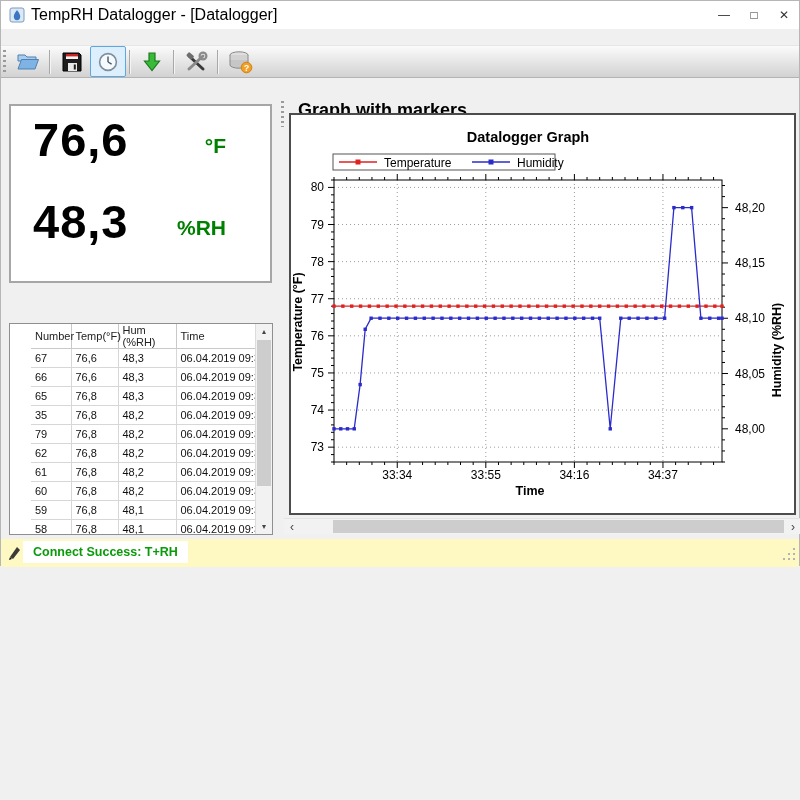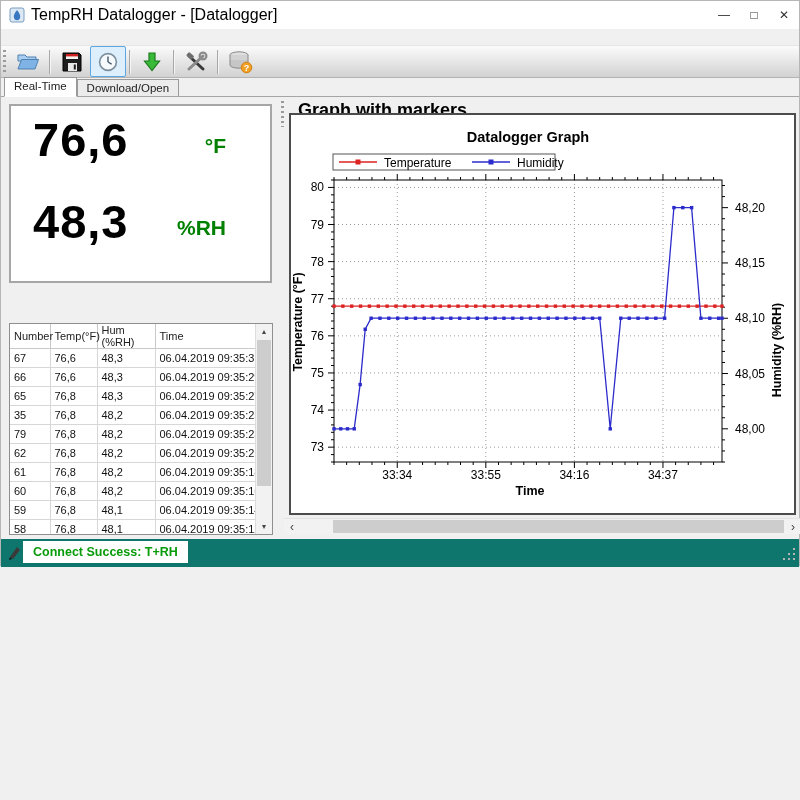--- a/index.html
+++ b/index.html
@@ -34,42 +34,42 @@
   .tab{padding:2px 9px 2px 9px;border:1px solid #9a9a9a;border-bottom:none;background:#ececec;color:#222;margin-right:0;}
   .tab.active{background:#fff;height:14px;position:relative;top:1px;border-bottom:1px solid #fff;}
   
   .readout{position:absolute;left:8px;top:103px;width:263px;height:179px;background:#fff;border:2px solid #a6a6a6;box-sizing:border-box;}
   .readout .num{position:absolute;left:22px;font-size:47px;font-weight:bold;color:#000;letter-spacing:1px;}
   .readout .unit{position:absolute;right:44px;font-size:21px;font-weight:bold;color:#008000;}
   .r1n{top:6px;} .r1u{top:28px;} .r2n{top:88px;} .r2u{top:110px;}
   
   .tablebox{position:absolute;left:8px;top:322px;width:264px;height:212px;background:#fff;border:1px solid #8f8f8f;box-sizing:border-box;}
   .tablewrap{position:absolute;left:0;top:0;right:16px;bottom:0;overflow:hidden;}
-  table.data{border-collapse:collapse;width:100%;font-size:11px;table-layout:fixed;}
+  table.data{border-collapse:collapse;width:100%;font-size:11px;table-layout:fixed;margin-left:21px;}
   table.data th{font-weight:normal;text-align:left;color:#222;height:19px;padding:0 4px;border:1px solid #c9c9c9;border-top:none;background:#fff;}
   table.data td{height:18px;padding:0 4px;border:1px solid #d7d7d7;color:#111;white-space:nowrap;overflow:hidden;}
   table.data th:first-child,table.data td:first-child{border-left:none;}
   table.data th:last-child,table.data td:last-child{border-right:none;}
   col.c0{width:40px;}col.c1{width:47px;}col.c2{width:58px;}
   .vscroll{position:absolute;right:0;top:0;bottom:0;width:16px;background:#f2f2f2;border-left:1px solid #dcdcdc;}
   .vs-arrow{height:15px;display:flex;align-items:center;justify-content:center;font-size:8px;color:#444;}
   .vs-thumb{position:absolute;left:1px;right:1px;top:16px;height:146px;background:#cdcdcd;}
   .vs-down{position:absolute;bottom:0;left:0;right:0;}
   
   .split-grip{position:absolute;width:3px;height:26px;background:repeating-linear-gradient(to bottom,#9a9a9a 0 2px,transparent 2px 5px);}
   
   .graph-header{position:absolute;left:297px;top:99px;font-size:18px;font-weight:bold;color:#000;}
   .chartbox{position:absolute;left:288px;top:112px;width:507px;height:402px;background:#fff;border:2px solid #4c4c4c;box-sizing:border-box;}
   
   .hscroll{position:absolute;left:283px;top:517px;width:517px;height:16px;background:#f2f2f2;border-top:1px solid #e3e3e3;box-sizing:border-box;}
   .hs-arrow{position:absolute;top:0;bottom:0;width:16px;display:flex;align-items:center;justify-content:center;font-size:12px;color:#444;}
   .hs-left{left:0;} .hs-right{right:0;}
   .hs-thumb{position:absolute;left:49px;right:17px;top:1px;bottom:1px;background:#cdcdcd;}
   
-  .statusbar{position:absolute;left:0;top:538px;right:0;height:28px;background:#0f766e;padding-left:28px;}
+  .statusbar{position:absolute;left:0;top:538px;right:0;height:28px;background:#fef9c3;padding-left:28px;}
   .status-icon{position:absolute;left:7px;top:5px;}
   .status-chip{position:absolute;left:22px;top:2px;height:22px;background:#fff;display:flex;align-items:center;padding:0 10px;}
   .status-text{font-size:12.5px;font-weight:bold;}
   .resize-grip{position:absolute;right:4px;top:547px;width:14px;height:14px;}
   .resize-grip i{position:absolute;width:2px;height:2px;background:#b4b4b4;}
   .rg1{right:0;top:0;} .rg2{right:0;top:5px;} .rg3{right:5px;top:5px;} .rg4{right:0;top:10px;} .rg5{right:5px;top:10px;} .rg6{right:10px;top:10px;}
 </style>
 </head>
 <body>
 
@@ -140,24 +140,20 @@
       <svg width="26" height="24" viewBox="0 0 26 24">
         <ellipse cx="12" cy="5" rx="9" ry="3.2" fill="#dedede" stroke="#8a8a8a"></ellipse>
         <path d="M3 5 v5 a9 3.2 0 0 0 18 0 v-5" fill="#d2d2d2" stroke="#8a8a8a"></path>
         <path d="M3 10 v5 a9 3.2 0 0 0 18 0 v-5" fill="#c6c6c6" stroke="#8a8a8a"></path>
         <circle cx="19.5" cy="17.5" r="5.3" fill="#f2a024" stroke="#d07f10"></circle>
         <text x="19.5" y="21" font-size="9" font-weight="bold" fill="#fff" text-anchor="middle" font-family="Liberation Sans, sans-serif">?</text>
       </svg>
     </div>
   </div>
 
-  <div class="tabstrip">
-    <div class="tab active">Real-Time</div>
-    <div class="tab">Download/Open</div>
-  </div>
 
   <div class="readout">
     <span class="num r1n">76,6</span>
     <span class="unit r1u" style="color: rgb(0, 128, 0);">°F</span>
     <span class="num r2n">48,3</span>
     <span class="unit r2u" style="color: rgb(0, 128, 0);">%RH</span>
   </div>
 
   <div class="tablebox">
     <div class="tablewrap">

